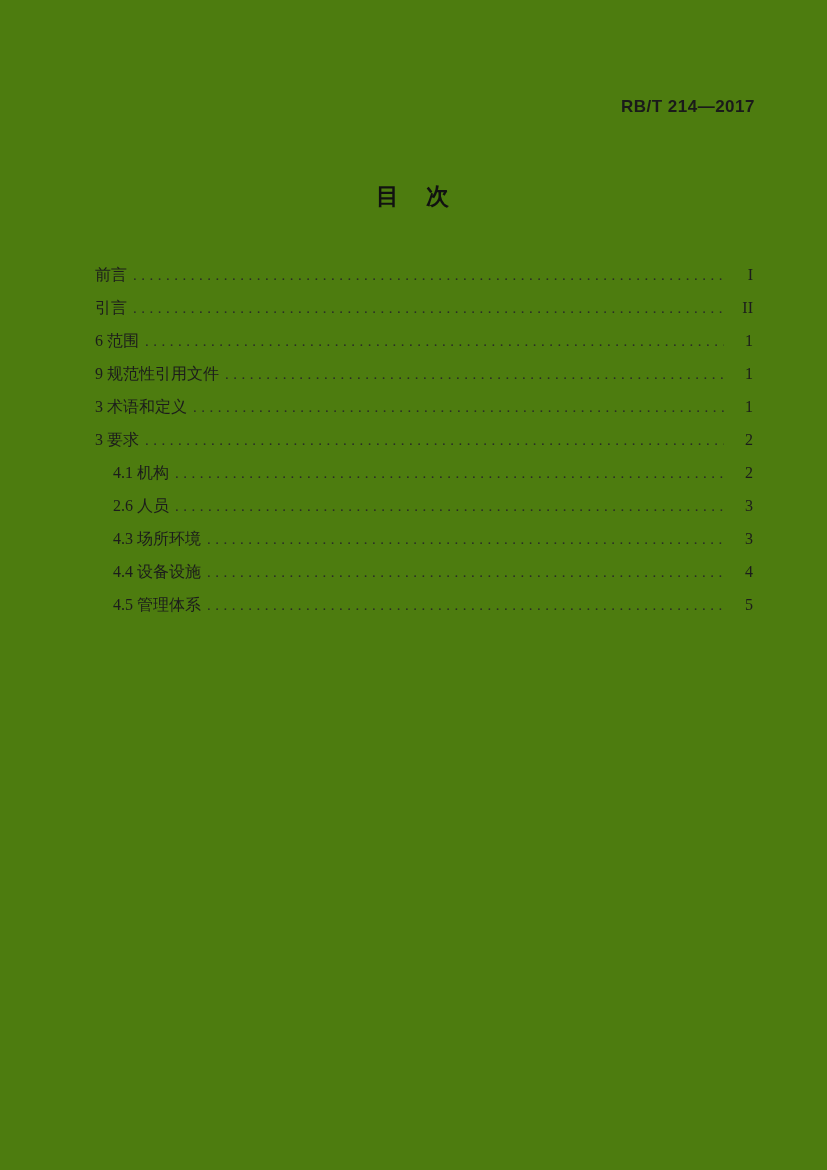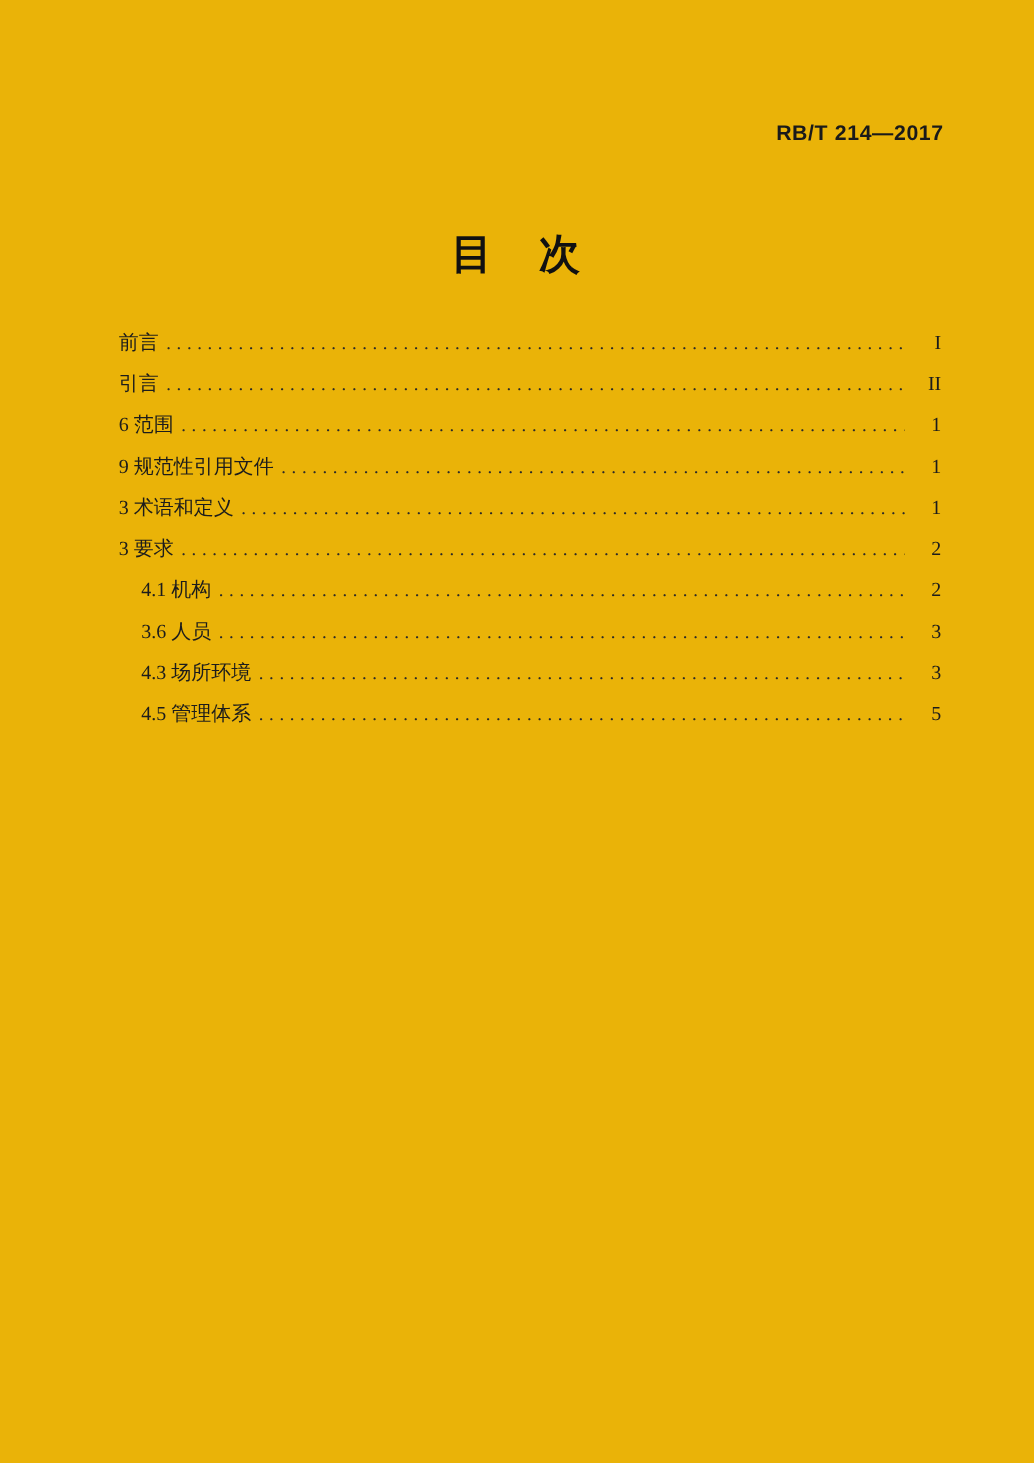--- a/index.html
+++ b/index.html
@@ -6,42 +6,42 @@
   html, body { background: #ffffff; }
   body {
     width: 827px; height: 1170px;
     font-family: "Liberation Serif", "DejaVu Serif", serif;
     color: #1c1c1c;
     position: relative;
     overflow: hidden;
   }
   .page {
     position: absolute; inset: 0;
-    background: #eab308;
+    background: #4d7c0f;
     padding-left: 13px;
   }
   .doc-header {
     position: absolute;
     top: 97px;
     right: 72px;
     font-family: "Liberation Sans", "DejaVu Sans", sans-serif;
     font-size: 17px;
     font-weight: 600;
     letter-spacing: 0.5px;
     color: #1a1a1a;
     white-space: nowrap;
   }
   .doc-title {
     position: absolute;
     top: 181px;
     left: 0;
     width: 100%;
     text-align: center;
     font-family: "Liberation Sans", "DejaVu Sans", sans-serif;
-    font-size: 33px;
+    font-size: 23px;
     font-weight: 700;
     color: #111111;
     letter-spacing: 2px;
     white-space: nowrap;
   }
   .toc {
     position: absolute;
     top: 258px;
     left: 95px;
     right: 74px;
@@ -126,31 +126,36 @@
     <span class="toc-page">2</span>
   </div>
 
   <div class="toc-row indent-1">
     <span class="toc-label">4.1 机构</span>
     <span class="toc-leader"></span>
     <span class="toc-page">2</span>
   </div>
 
   <div class="toc-row indent-1">
-    <span class="toc-label">3.6 人员</span>
+    <span class="toc-label">2.6 人员</span>
     <span class="toc-leader"></span>
     <span class="toc-page">3</span>
   </div>
 
   <div class="toc-row indent-1">
     <span class="toc-label">4.3 场所环境</span>
     <span class="toc-leader"></span>
     <span class="toc-page">3</span>
   </div>
 
+  <div class="toc-row indent-1">
+    <span class="toc-label">4.4 设备设施</span>
+    <span class="toc-leader"></span>
+    <span class="toc-page">4</span>
+  </div>
 
   <div class="toc-row indent-1">
     <span class="toc-label">4.5 管理体系</span>
     <span class="toc-leader"></span>
     <span class="toc-page">5</span>
   </div>
 
 </div>
 
 </div>

